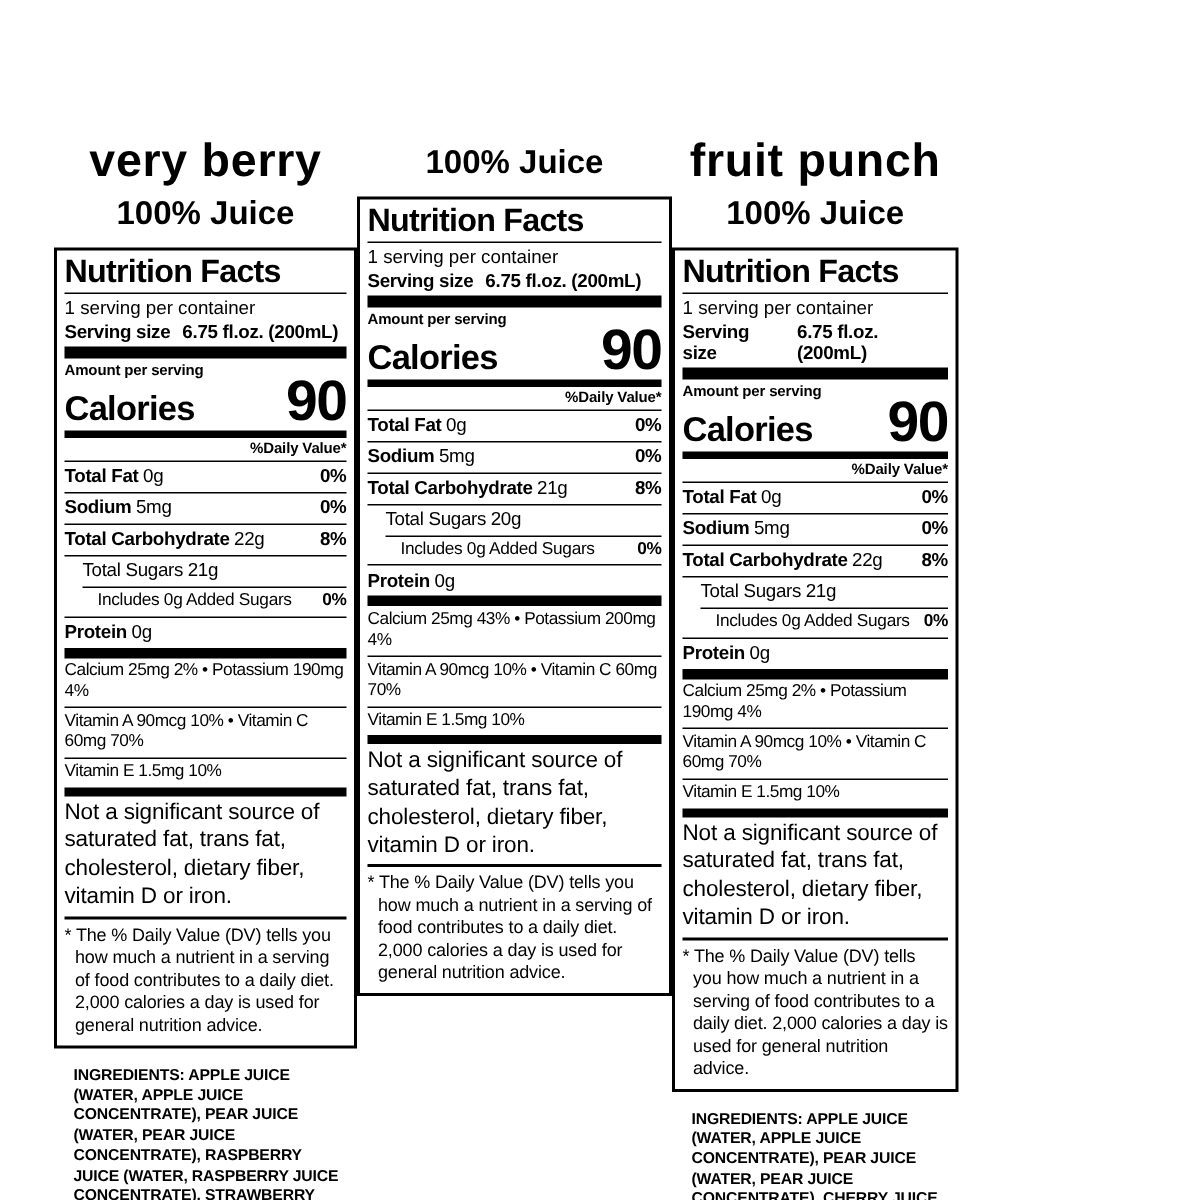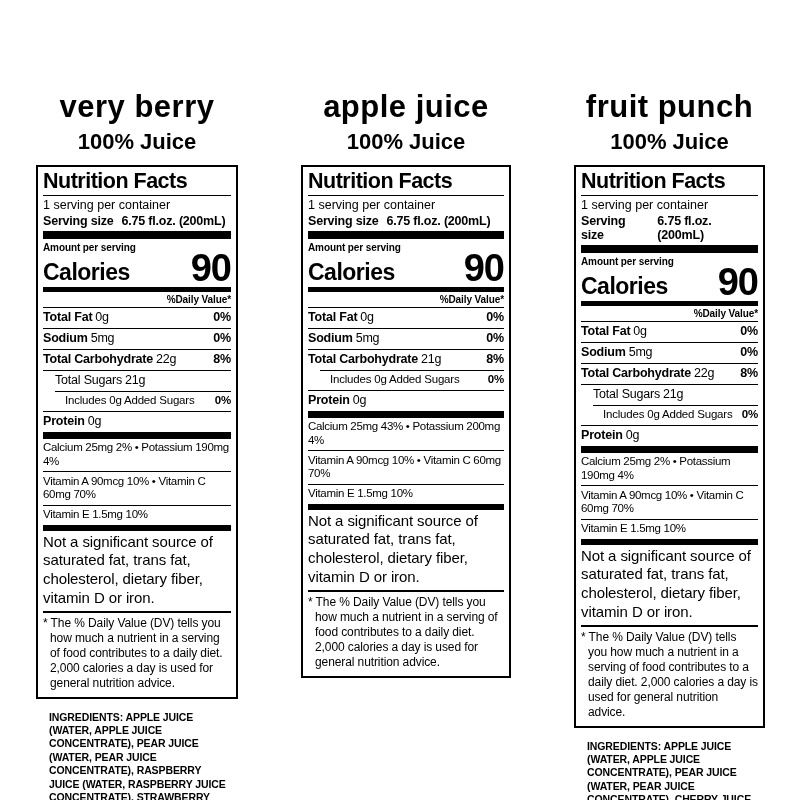--- a/index.html
+++ b/index.html
@@ -7,21 +7,21 @@
     width: 800px; height: 800px; overflow: hidden;
     font-family: "Liberation Sans", sans-serif;
     color: #000;
     -webkit-font-smoothing: antialiased;
   }
   .sheet {
     box-sizing: border-box;
     width: 800px; height: 772px;
     padding: 90px 35px 0 36px;
     display: flex;
-    justify-content: space-between;
+    justify-content: flex-start;
     align-items: flex-start;
   }
   .panel { box-sizing: border-box; }
   .panel:nth-child(1) { width: 202px; }
   .panel:nth-child(2) { width: 210px; }
   .panel:nth-child(3) { width: 191px; }
 
   .ptitle {
     text-align: center;
     font-size: 31px; font-weight: bold;
@@ -154,21 +154,20 @@
         </div>
       <div class="bar b6"></div>
       <div class="notsig">Not a significant source of saturated fat, trans fat, cholesterol, dietary fiber, vitamin D or iron.</div>
       <div class="rule2"></div>
       <div class="footnote">* The % Daily Value (DV) tells you how much a nutrient in a serving of food contributes to a daily diet. 2,000 calories a day is used for general nutrition advice.</div>
     </div>
     <p class="ingredients"><span class="ing-label">INGREDIENTS:</span> <span>APPLE JUICE (WATER, APPLE JUICE CONCENTRATE), PEAR JUICE (WATER, PEAR JUICE CONCENTRATE), RASPBERRY JUICE (WATER, RASPBERRY JUICE CONCENTRATE), STRAWBERRY JUICE (WATER, STRAWBERRY JUICE CONCENTRATE), NATURAL FLAVORS, CITRIC ACID (FOR TARTNESS), ASCORBIC ACID (VITAMIN C), CALCIUM GLUCONATE, CALCIUM LACTATE, VEGETABLE COLOR, VITAMIN A PALMITATE, VITAMIN E ACETATE.</span></p>
   </section>
 
   <section class="panel">
-    <div class="ptitle">apple juice</div>
     <div class="psub">100% Juice</div>
     <div class="nf">
       <div class="nf-title">Nutrition Facts</div>
       <div class="nf-line1">1 serving per container</div>
       <div class="nf-ssize">
         <span>Serving size</span>
         <span>6.75 fl.oz. (200mL)</span>
       </div>
       <div class="bar b8"></div>
       <div class="nf-aps">Amount per serving</div>
@@ -183,20 +182,24 @@
             <span class="nleft"><span class="b">Total Fat</span><span class="namt">0g</span></span>
             <span class="ndv">0%</span>
           </div>
           <div class="nrow ind0">
             <span class="nleft"><span class="b">Sodium</span><span class="namt">5mg</span></span>
             <span class="ndv">0%</span>
           </div>
           <div class="nrow ind0">
             <span class="nleft"><span class="b">Total Carbohydrate</span><span class="namt">21g</span></span>
             <span class="ndv">8%</span>
+          </div>
+          <div class="nrow ind1">
+            <span class="nleft"><span>Total Sugars</span><span class="namt">20g</span></span>
+            <span class="ndv"></span>
           </div>
           <div class="nrow ind2">
             <span class="nleft"><span>Includes 0g Added Sugars</span><span class="namt"></span></span>
             <span class="ndv">0%</span>
           </div>
           <div class="nrow ind0">
             <span class="nleft"><span class="b">Protein</span><span class="namt">0g</span></span>
             <span class="ndv"></span>
           </div>
         </div>

